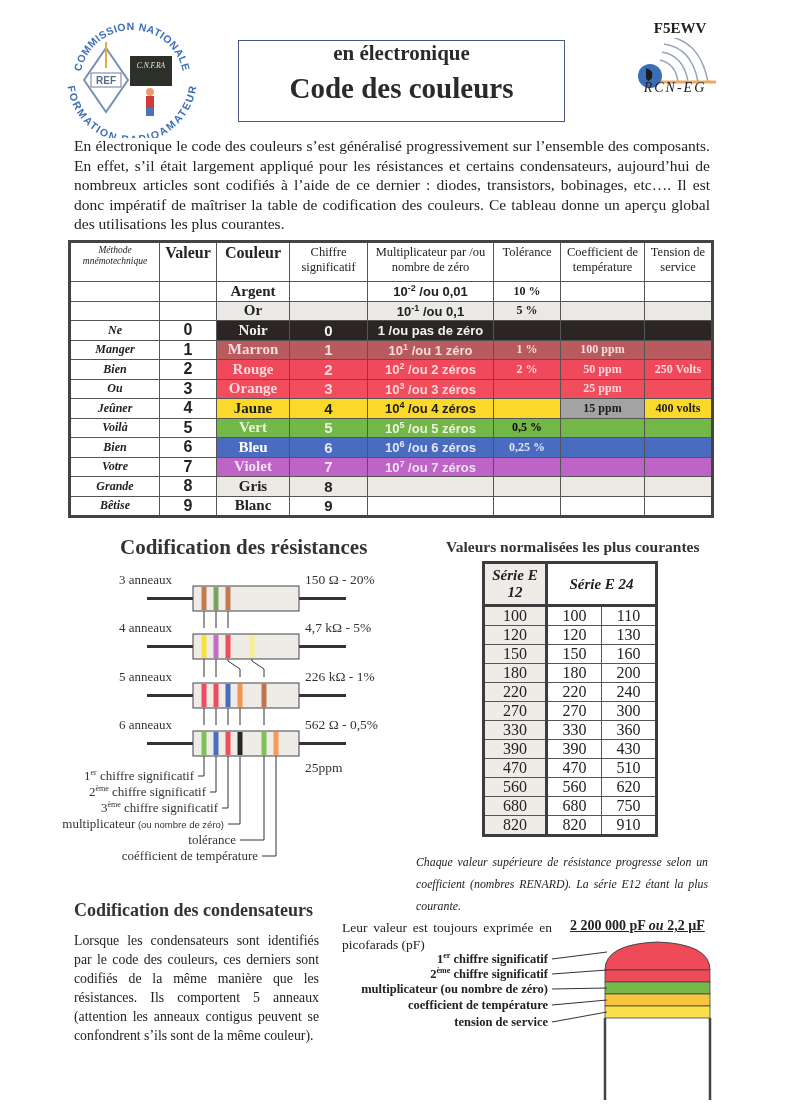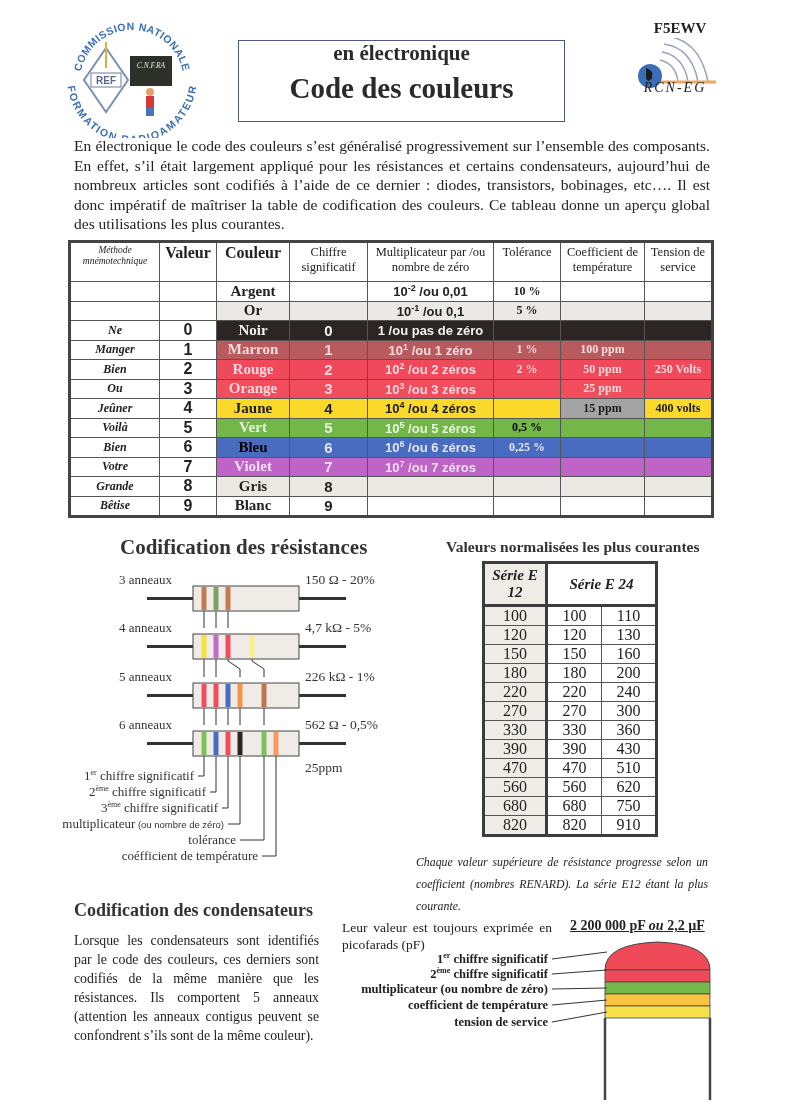--- a/index.html
+++ b/index.html
@@ -193,21 +193,21 @@
         <td class="c-col" style="background: rgb(115, 183, 72); color: rgb(234, 245, 223);">Vert</td>
         <td class="c-chf" style="background: rgb(115, 183, 72); color: rgb(234, 245, 223);">5</td>
         <td class="c-mul" style="background: rgb(115, 183, 72); color: rgb(234, 245, 223);"><span>10</span><sup>5</sup><span> /ou 5 zéros</span></td>
         <td class="c-tol" style="background: rgb(115, 183, 72); color: #000000; font-family: Liberation Serif, serif;">0,5 %</td>
         <td class="c-coe" style="background: rgb(115, 183, 72); color: rgb(234, 245, 223);"></td>
         <td class="c-ten" style="background: rgb(115, 183, 72); color: rgb(234, 245, 223);"></td>
       </tr>
       <tr>
         <td class="c-mn" style="background: rgb(255, 255, 255);">Bien</td>
         <td class="c-val" style="background: rgb(255, 255, 255);">6</td>
-        <td class="c-col" style="background: rgb(74, 108, 192); color: #000000;">Bleu</td>
+        <td class="c-col" style="background: rgb(74, 108, 192); color: #ffffff;">Bleu</td>
         <td class="c-chf" style="background: rgb(74, 108, 192); color: rgb(224, 230, 246);">6</td>
         <td class="c-mul" style="background: rgb(74, 108, 192); color: rgb(224, 230, 246);"><span>10</span><sup>6</sup><span> /ou 6 zéros</span></td>
         <td class="c-tol" style="background: rgb(74, 108, 192); color: rgb(224, 230, 246);">0,25 %</td>
         <td class="c-coe" style="background: rgb(74, 108, 192); color: rgb(224, 230, 246);"></td>
         <td class="c-ten" style="background: rgb(74, 108, 192); color: rgb(224, 230, 246);"></td>
       </tr>
       <tr>
         <td class="c-mn" style="background: rgb(255, 255, 255);">Votre</td>
         <td class="c-val" style="background: rgb(255, 255, 255);">7</td>
         <td class="c-col" style="background: rgb(189, 100, 198); color: rgb(243, 224, 245);">Violet</td>

